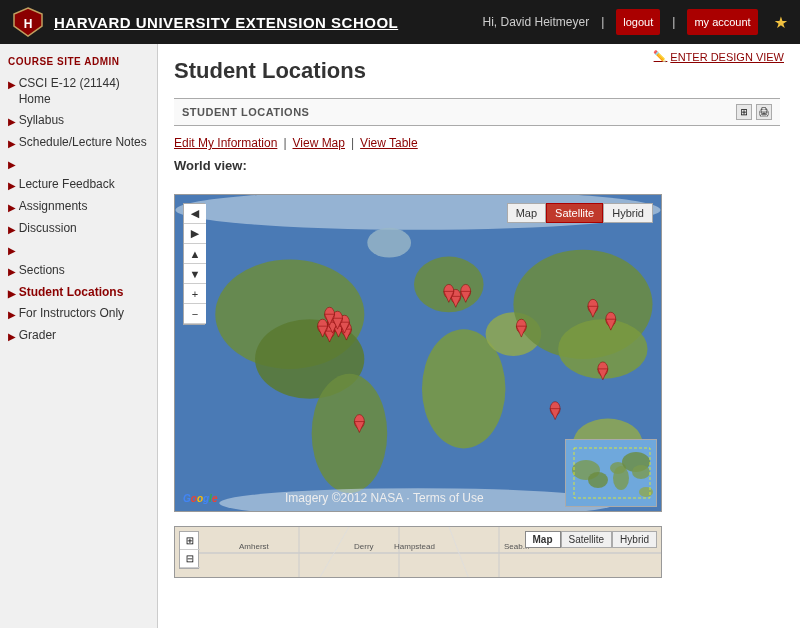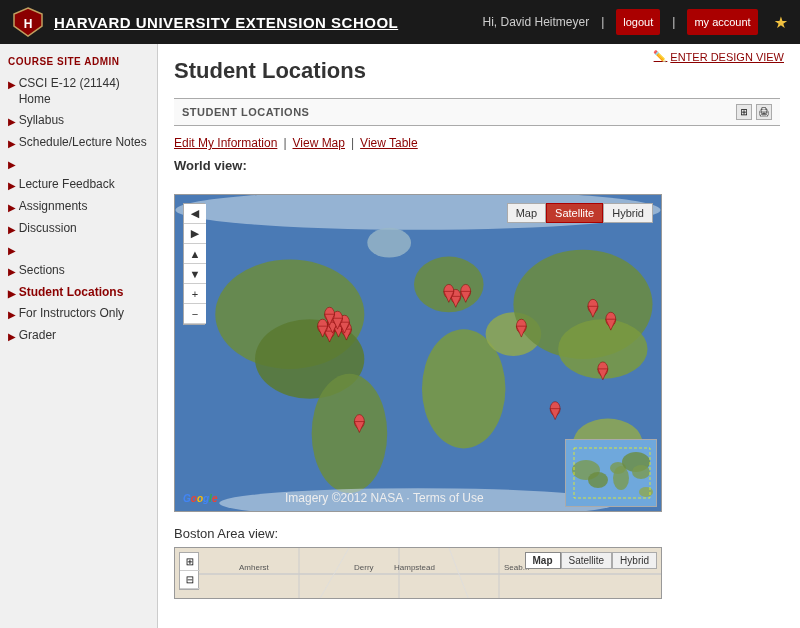--- a/index.html
+++ b/index.html
@@ -544,21 +544,20 @@
             <rect x="8" y="8" width="76" height="50" fill="none" stroke="#ffff00" stroke-width="1" stroke-dasharray="3,2" opacity="0.7"></rect>
           </svg>
         </div>
 
         <div id="google-logo">
           <span style="color:#4285F4;font-weight:bold;font-size:10px;">G</span><span style="color:#EA4335;font-weight:bold;font-size:10px;">o</span><span style="color:#FBBC05;font-weight:bold;font-size:10px;">o</span><span style="color:#4285F4;font-weight:bold;font-size:10px;">g</span><span style="color:#34A853;font-weight:bold;font-size:10px;">l</span><span style="color:#EA4335;font-weight:bold;font-size:10px;">e</span>
         </div>
         <div id="map-attribution">Imagery ©2012 NASA · Terms of Use</div>
       </div>
 
-      <div id="boston-view-label">Boston Area view:</div>
 
       <div id="map-boston">
         <svg width="488" height="52" viewBox="0 0 488 52">
           <rect width="488" height="52" fill="#e8e0d0"></rect>
 
           <line x1="0" y1="26" x2="488" y2="26" stroke="#ccc" stroke-width="1.5"></line>
           <line x1="100" y1="0" x2="100" y2="52" stroke="#ccc" stroke-width="1"></line>
           <line x1="200" y1="0" x2="200" y2="52" stroke="#ccc" stroke-width="1"></line>
           <line x1="300" y1="0" x2="300" y2="52" stroke="#ccc" stroke-width="1"></line>
           <line x1="150" y1="0" x2="120" y2="52" stroke="#ddd" stroke-width="0.8"></line>

